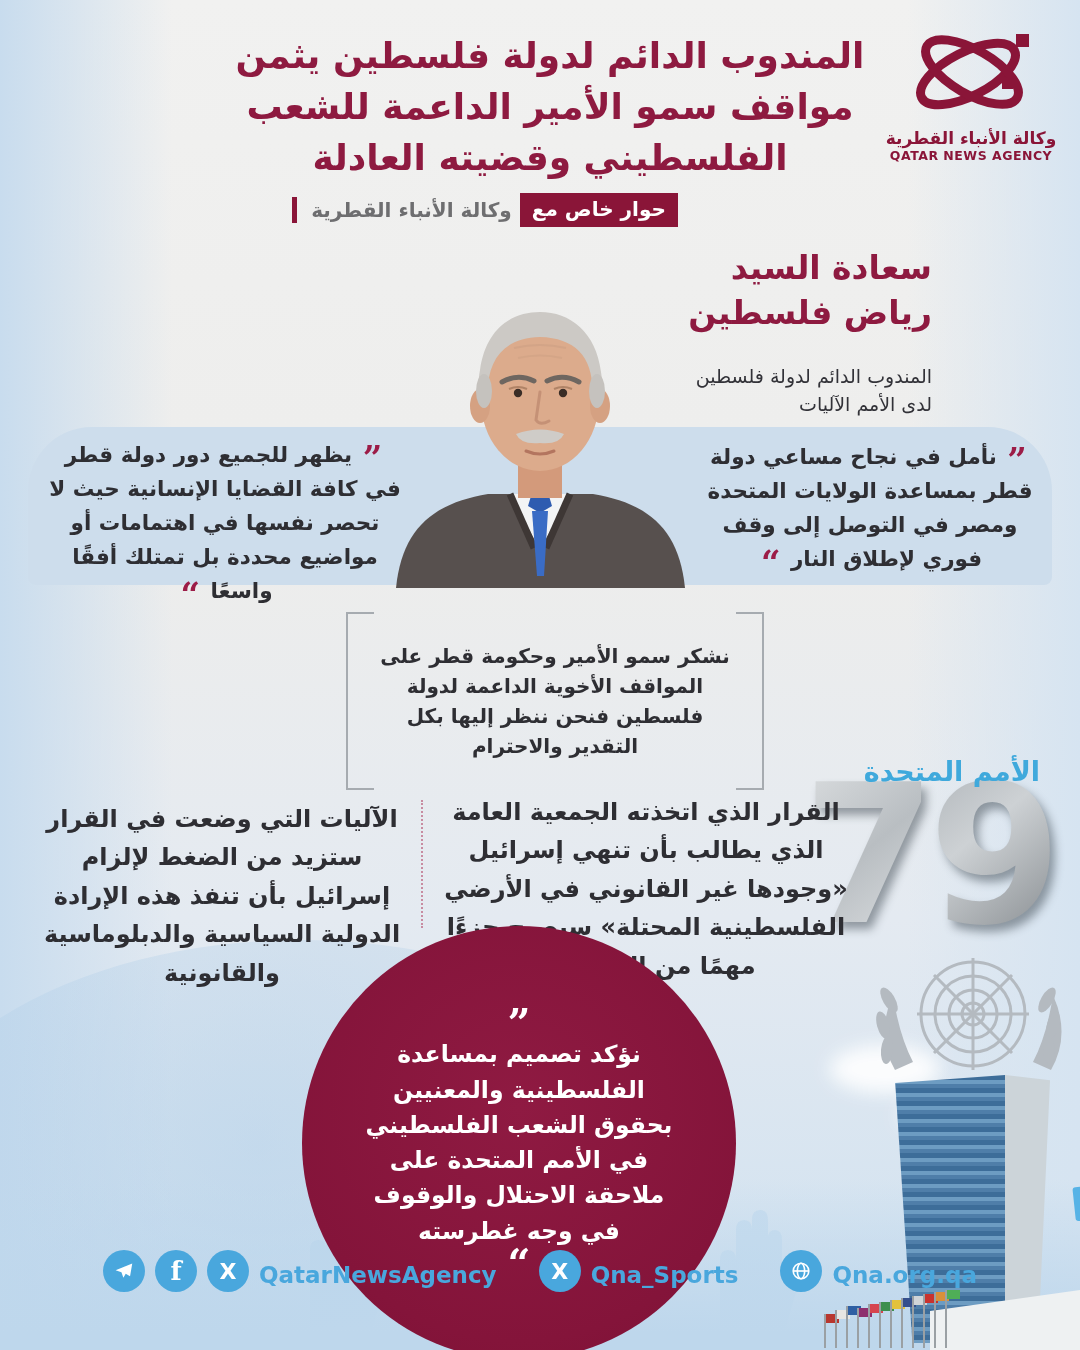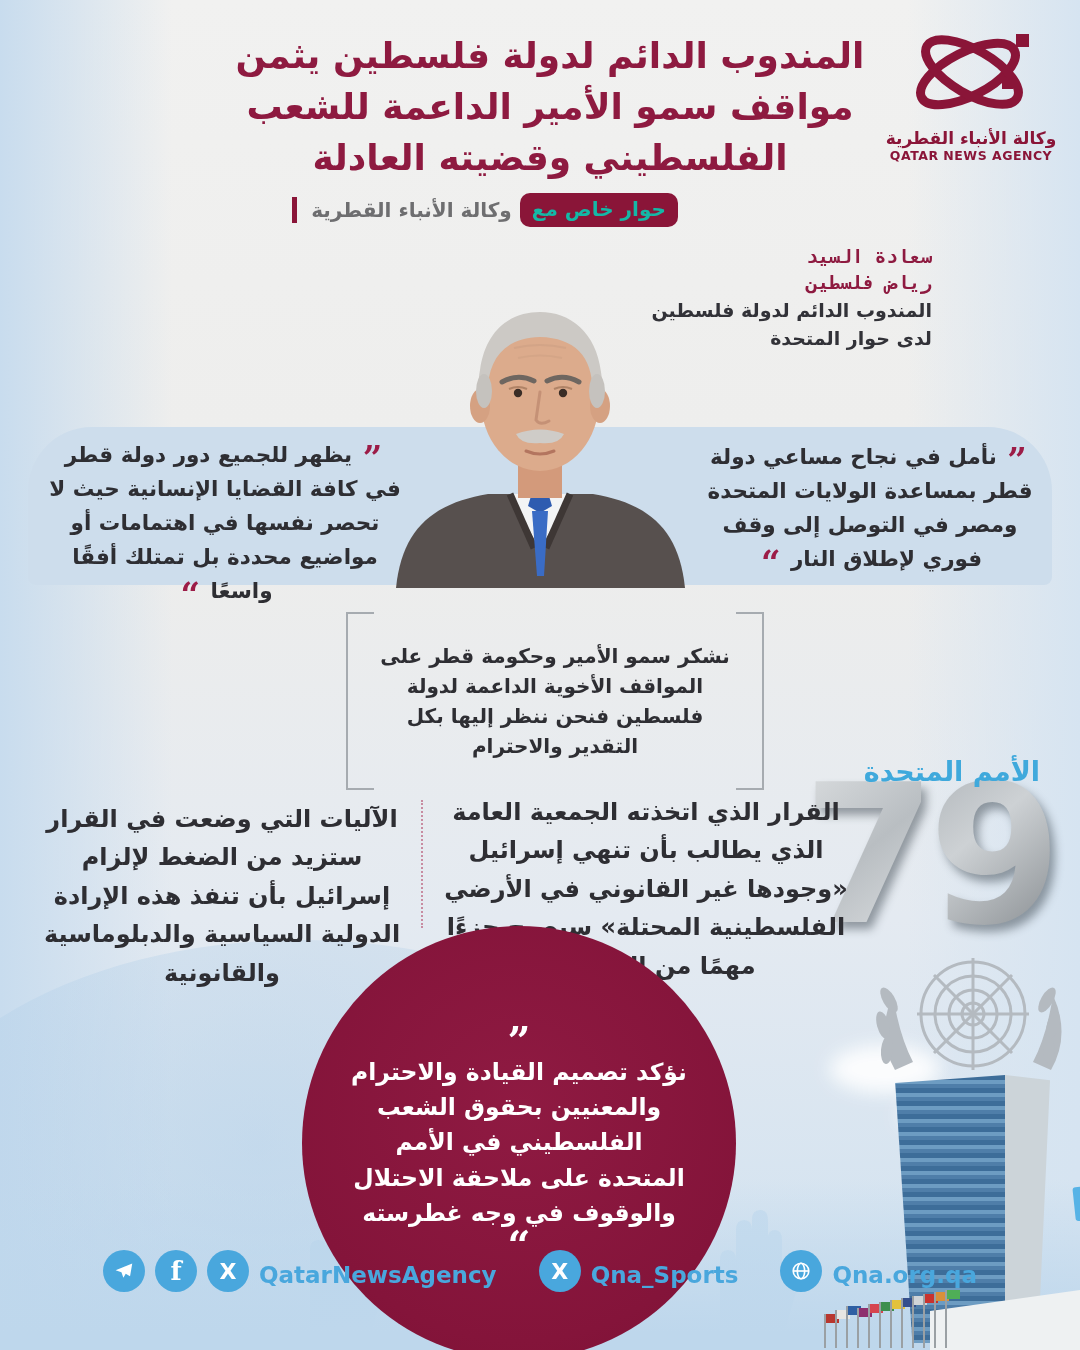--- a/index.html
+++ b/index.html
@@ -12,31 +12,31 @@
     background:linear-gradient(180deg,rgba(190,215,236,0) 0%,#bed7ec 90%);}
   
   .globe-decor{ position:absolute; left:-120px; top:940px; width:840px; height:520px; border-radius:50%;
     background:radial-gradient(circle at 45% 40%, rgba(167,201,230,.42) 0%, rgba(167,201,230,.22) 55%, rgba(167,201,230,0) 72%);}
   .hands{ position:absolute; opacity:.55; }
   
   .title{ position:absolute; top:30px; left:170px; width:760px; text-align:center; direction:rtl;
     color:#8e1a40; font-weight:bold; font-size:36px; line-height:1.42; }
   .subtitle{ position:absolute; top:193px; left:0; right:110px; display:flex; direction:rtl;
     justify-content:center; align-items:center; gap:8px; font-size:20px; font-weight:bold; }
-  .subtitle .badge{ background:#8A1538; color:#14b8a6; padding:4px 12px 6px;border-radius:10px; }
+  .subtitle .badge{ background:#8A1538; color:#ffffff; padding:4px 12px 6px; }
   .subtitle .rest{ color:#6e6e70; }
   .subtitle .bar{ width:5px; height:26px; background:#8A1538; margin-right:6px; }
   
   .logo{ position:absolute; top:26px; right:14px; width:190px; text-align:center; }
   .logo .ar{ color:#8A1538; font-weight:bold; font-size:17px; direction:rtl; margin-top:2px;}
   .logo .en{ color:#8A1538; font-weight:bold; font-size:12.5px; letter-spacing:.5px; }
   
   .speaker{ position:absolute; top:246px; right:148px; direction:rtl; text-align:right; }
-  .speaker .hon{ color:#8e1a40; font-size:19px; font-weight:bold; line-height:1.35;font-family:Liberation Mono, monospace; }
-  .speaker .role{ color:#323238; font-size:19px; font-weight:bold; line-height:1.45; margin-top:0; }
+  .speaker .hon{ color:#8e1a40; font-size:33px; font-weight:bold; line-height:1.35; }
+  .speaker .role{ color:#323238; font-size:19px; font-weight:normal; line-height:1.45; margin-top:28px; }
   
   .band{ position:absolute; top:427px; left:28px; right:28px; height:158px; background:#cdddec;
     border-radius:64px 64px 8px 8px; }
   .quote{ position:absolute; direction:rtl; text-align:center; color:#2e2e33; font-weight:bold;
     font-size:21.5px; line-height:1.58; z-index:4; }
   .quote .qm{ color:#9c1c47; font-family:"DejaVu Serif", serif; font-size:34px; line-height:0; vertical-align:-8px; padding:0 3px;}
   .quote-left{ top:438px; left:44px; width:362px; }
   .quote-right{ top:440px; left:702px; width:336px; }
   .portrait{ position:absolute; left:368px; top:296px; width:345px; height:292px; z-index:3; }
   
@@ -144,21 +144,21 @@
     <span class="bar"></span>
   </div>
 
   <div class="speaker">
     <div class="hon">
       <div>سعادة السيد</div>
       <div>رياض فلسطين</div>
     </div>
     <div class="role">
       <div>المندوب الدائم لدولة فلسطين</div>
-      <div>لدى حوار المتحدة</div>
+      <div>لدى الأمم الآليات</div>
     </div>
   </div>
 
   <div class="band"></div>
 
   <svg class="portrait" viewBox="0 0 345 292">
     <path d="M28 292 C34 232 66 207 120 198 L225 198 C279 207 311 232 317 292 Z" fill="#57504e"></path>
     <path d="M142 198 L172 254 L202 198 Z" fill="#f3f4f5"></path>
     <path d="M142 198 L166 252" stroke="#3e3735" stroke-width="7"></path>
     <path d="M202 198 L178 252" stroke="#3e3735" stroke-width="7"></path>
@@ -202,21 +202,21 @@
 
   <div class="un-label">الأمم المتحدة</div>
   <div class="seventy-nine">79</div>
 
   <div class="para para-right">القرار الذي اتخذته الجمعية العامة الذي يطالب بأن تنهي إسرائيل «وجودها غير القانوني في الأرضي الفلسطينية المحتلة» سيصبح جزءًا مهمًا من النقاشات</div>
   <div class="para-divider"></div>
   <div class="para para-left">الآليات التي وضعت في القرار ستزيد من الضغط لإلزام إسرائيل بأن تنفذ هذه الإرادة الدولية السياسية والدبلوماسية والقانونية</div>
 
   <div class="circle-quote">
     <span class="qm">”</span>
-    <span>نؤكد تصميم القيادة والاحترام والمعنيين بحقوق الشعب الفلسطيني في الأمم المتحدة على ملاحقة الاحتلال والوقوف في وجه غطرسته</span>
+    <span>نؤكد تصميم بمساعدة الفلسطينية والمعنيين بحقوق الشعب الفلسطيني في الأمم المتحدة على ملاحقة الاحتلال والوقوف في وجه غطرسته</span>
     <span class="qm">“</span>
   </div>
 
   <div class="un-scene">
     <div class="cloud" style="left:-10px; top:100px; width:110px; height:48px;"></div>
     <div class="cloud" style="left:60px; top:150px; width:90px; height:40px;"></div>
     <svg width="225" height="135" viewBox="0 0 225 135" style="position:absolute; right:0; top:5px;">
       <g stroke="#b4bac0" fill="none" stroke-width="3">
         <circle cx="118" cy="64" r="52"></circle>
         <circle cx="118" cy="64" r="38"></circle>

